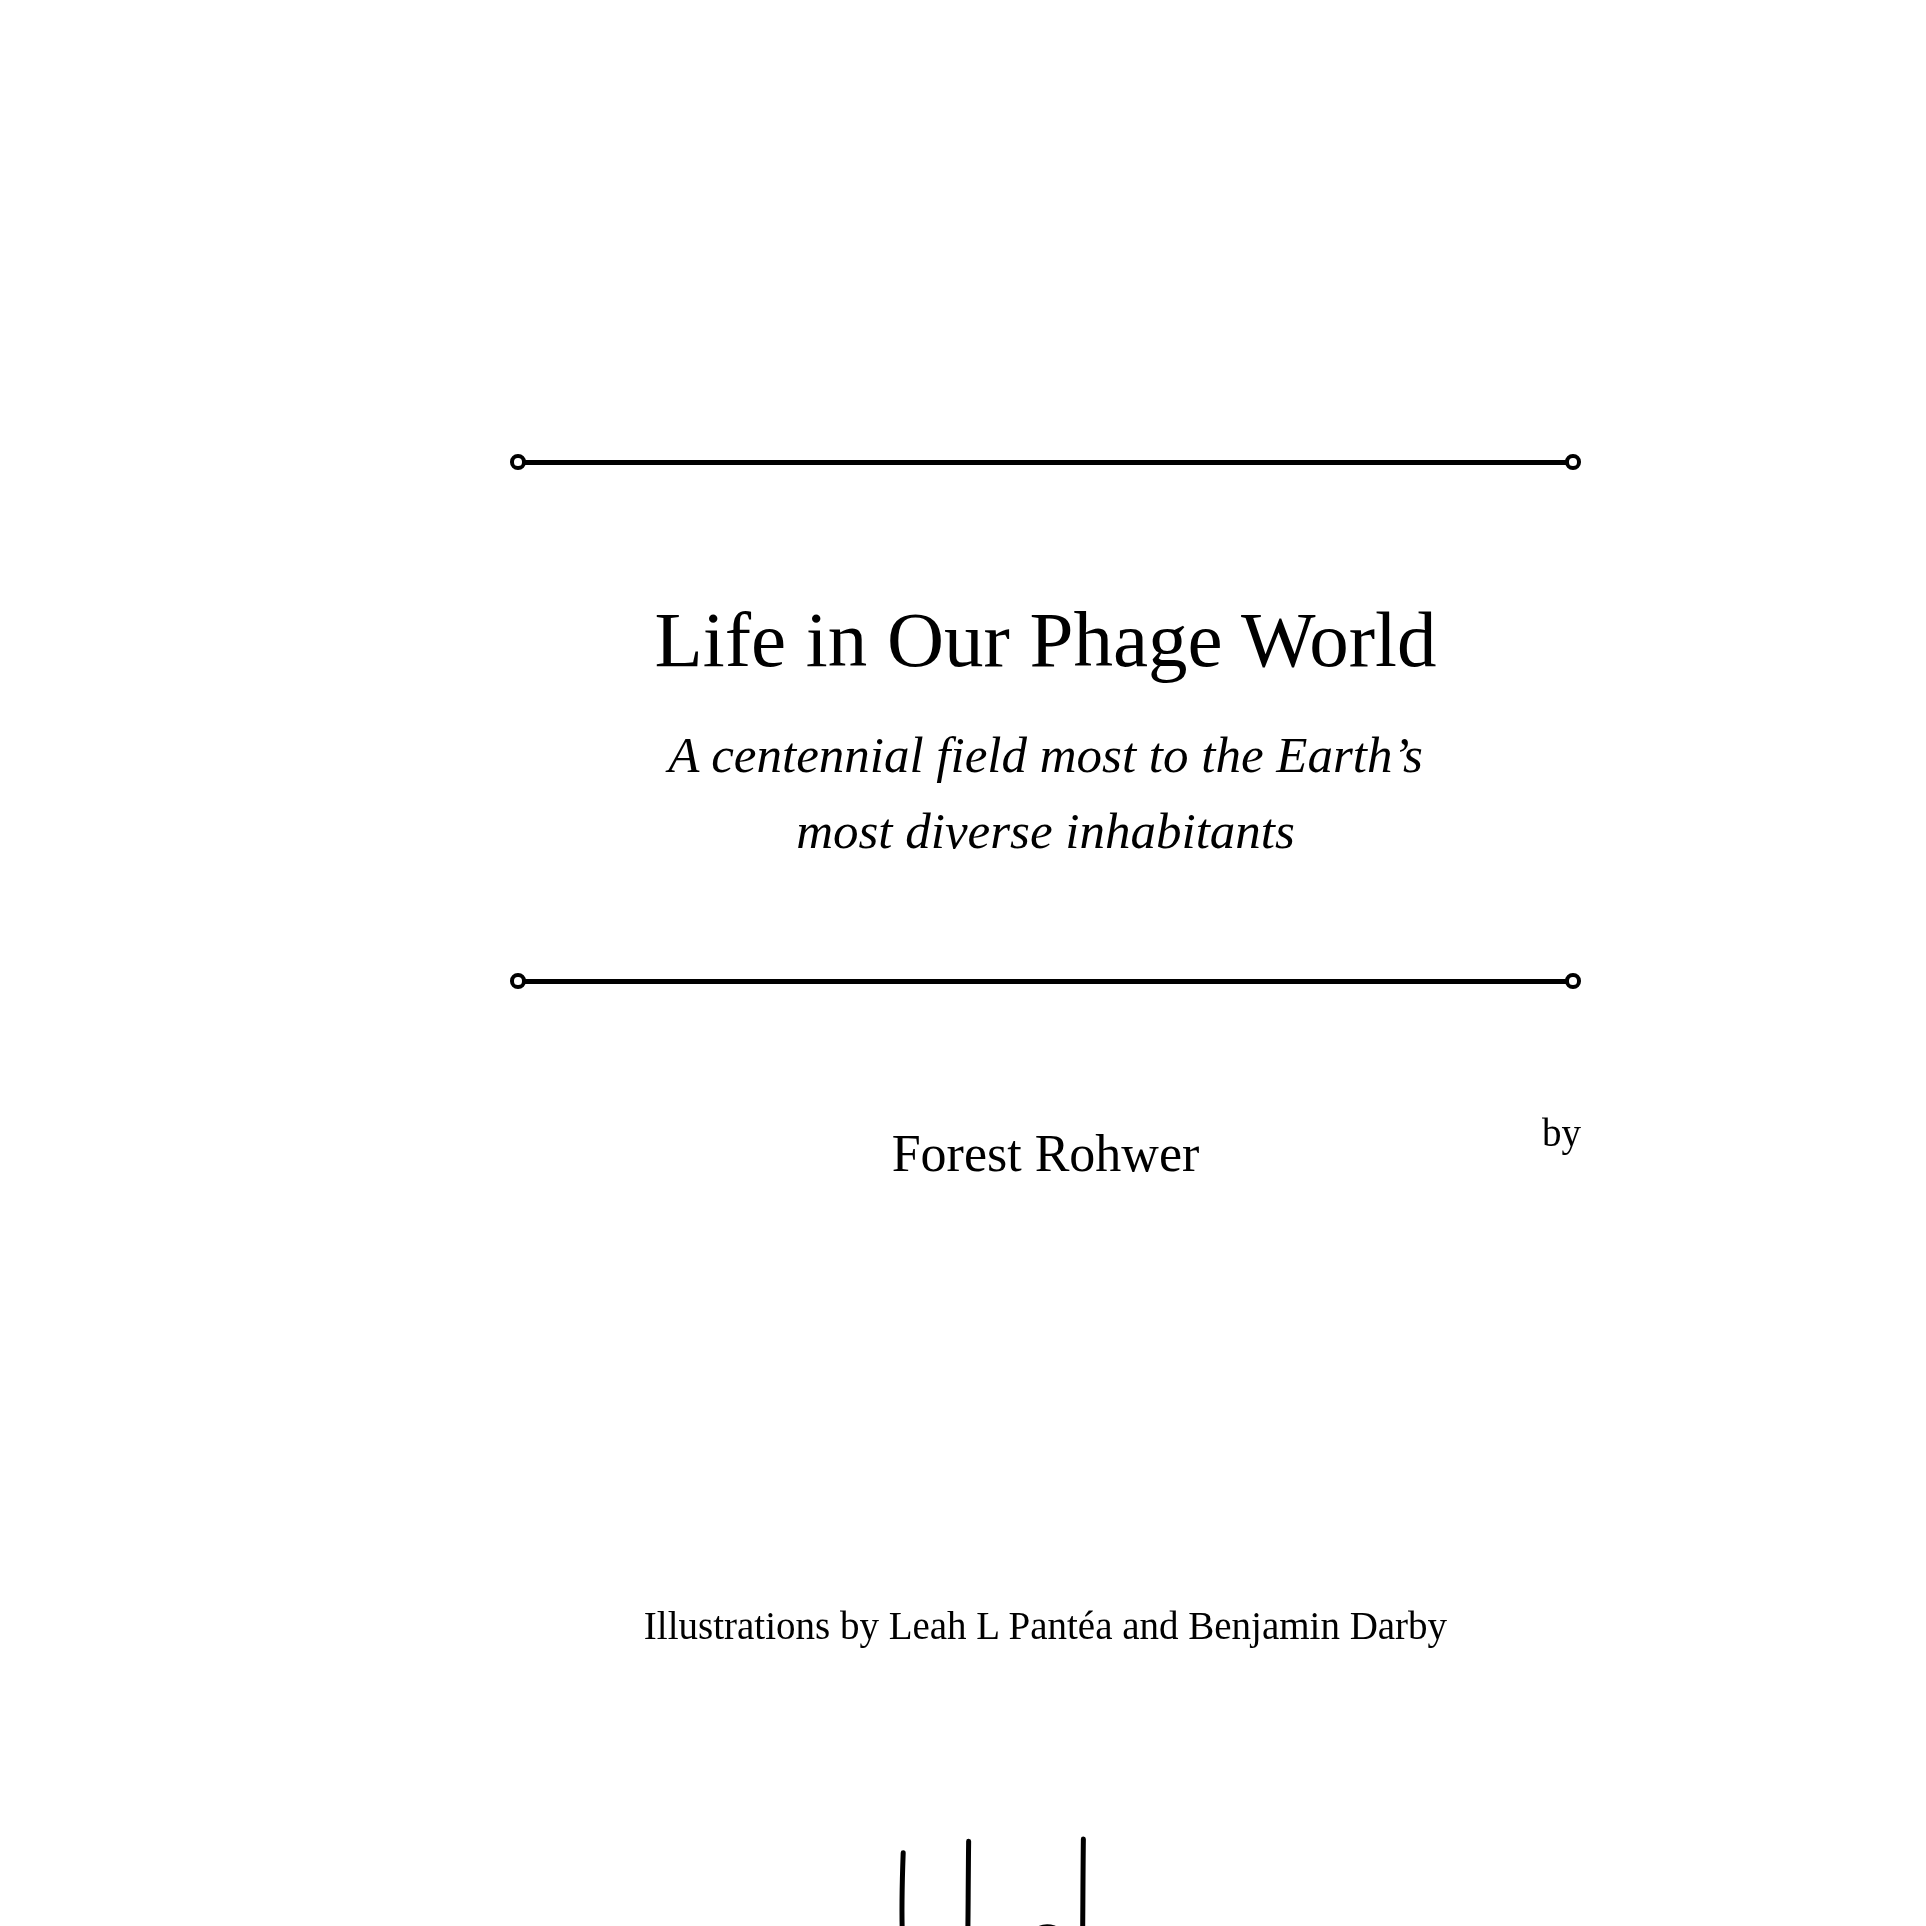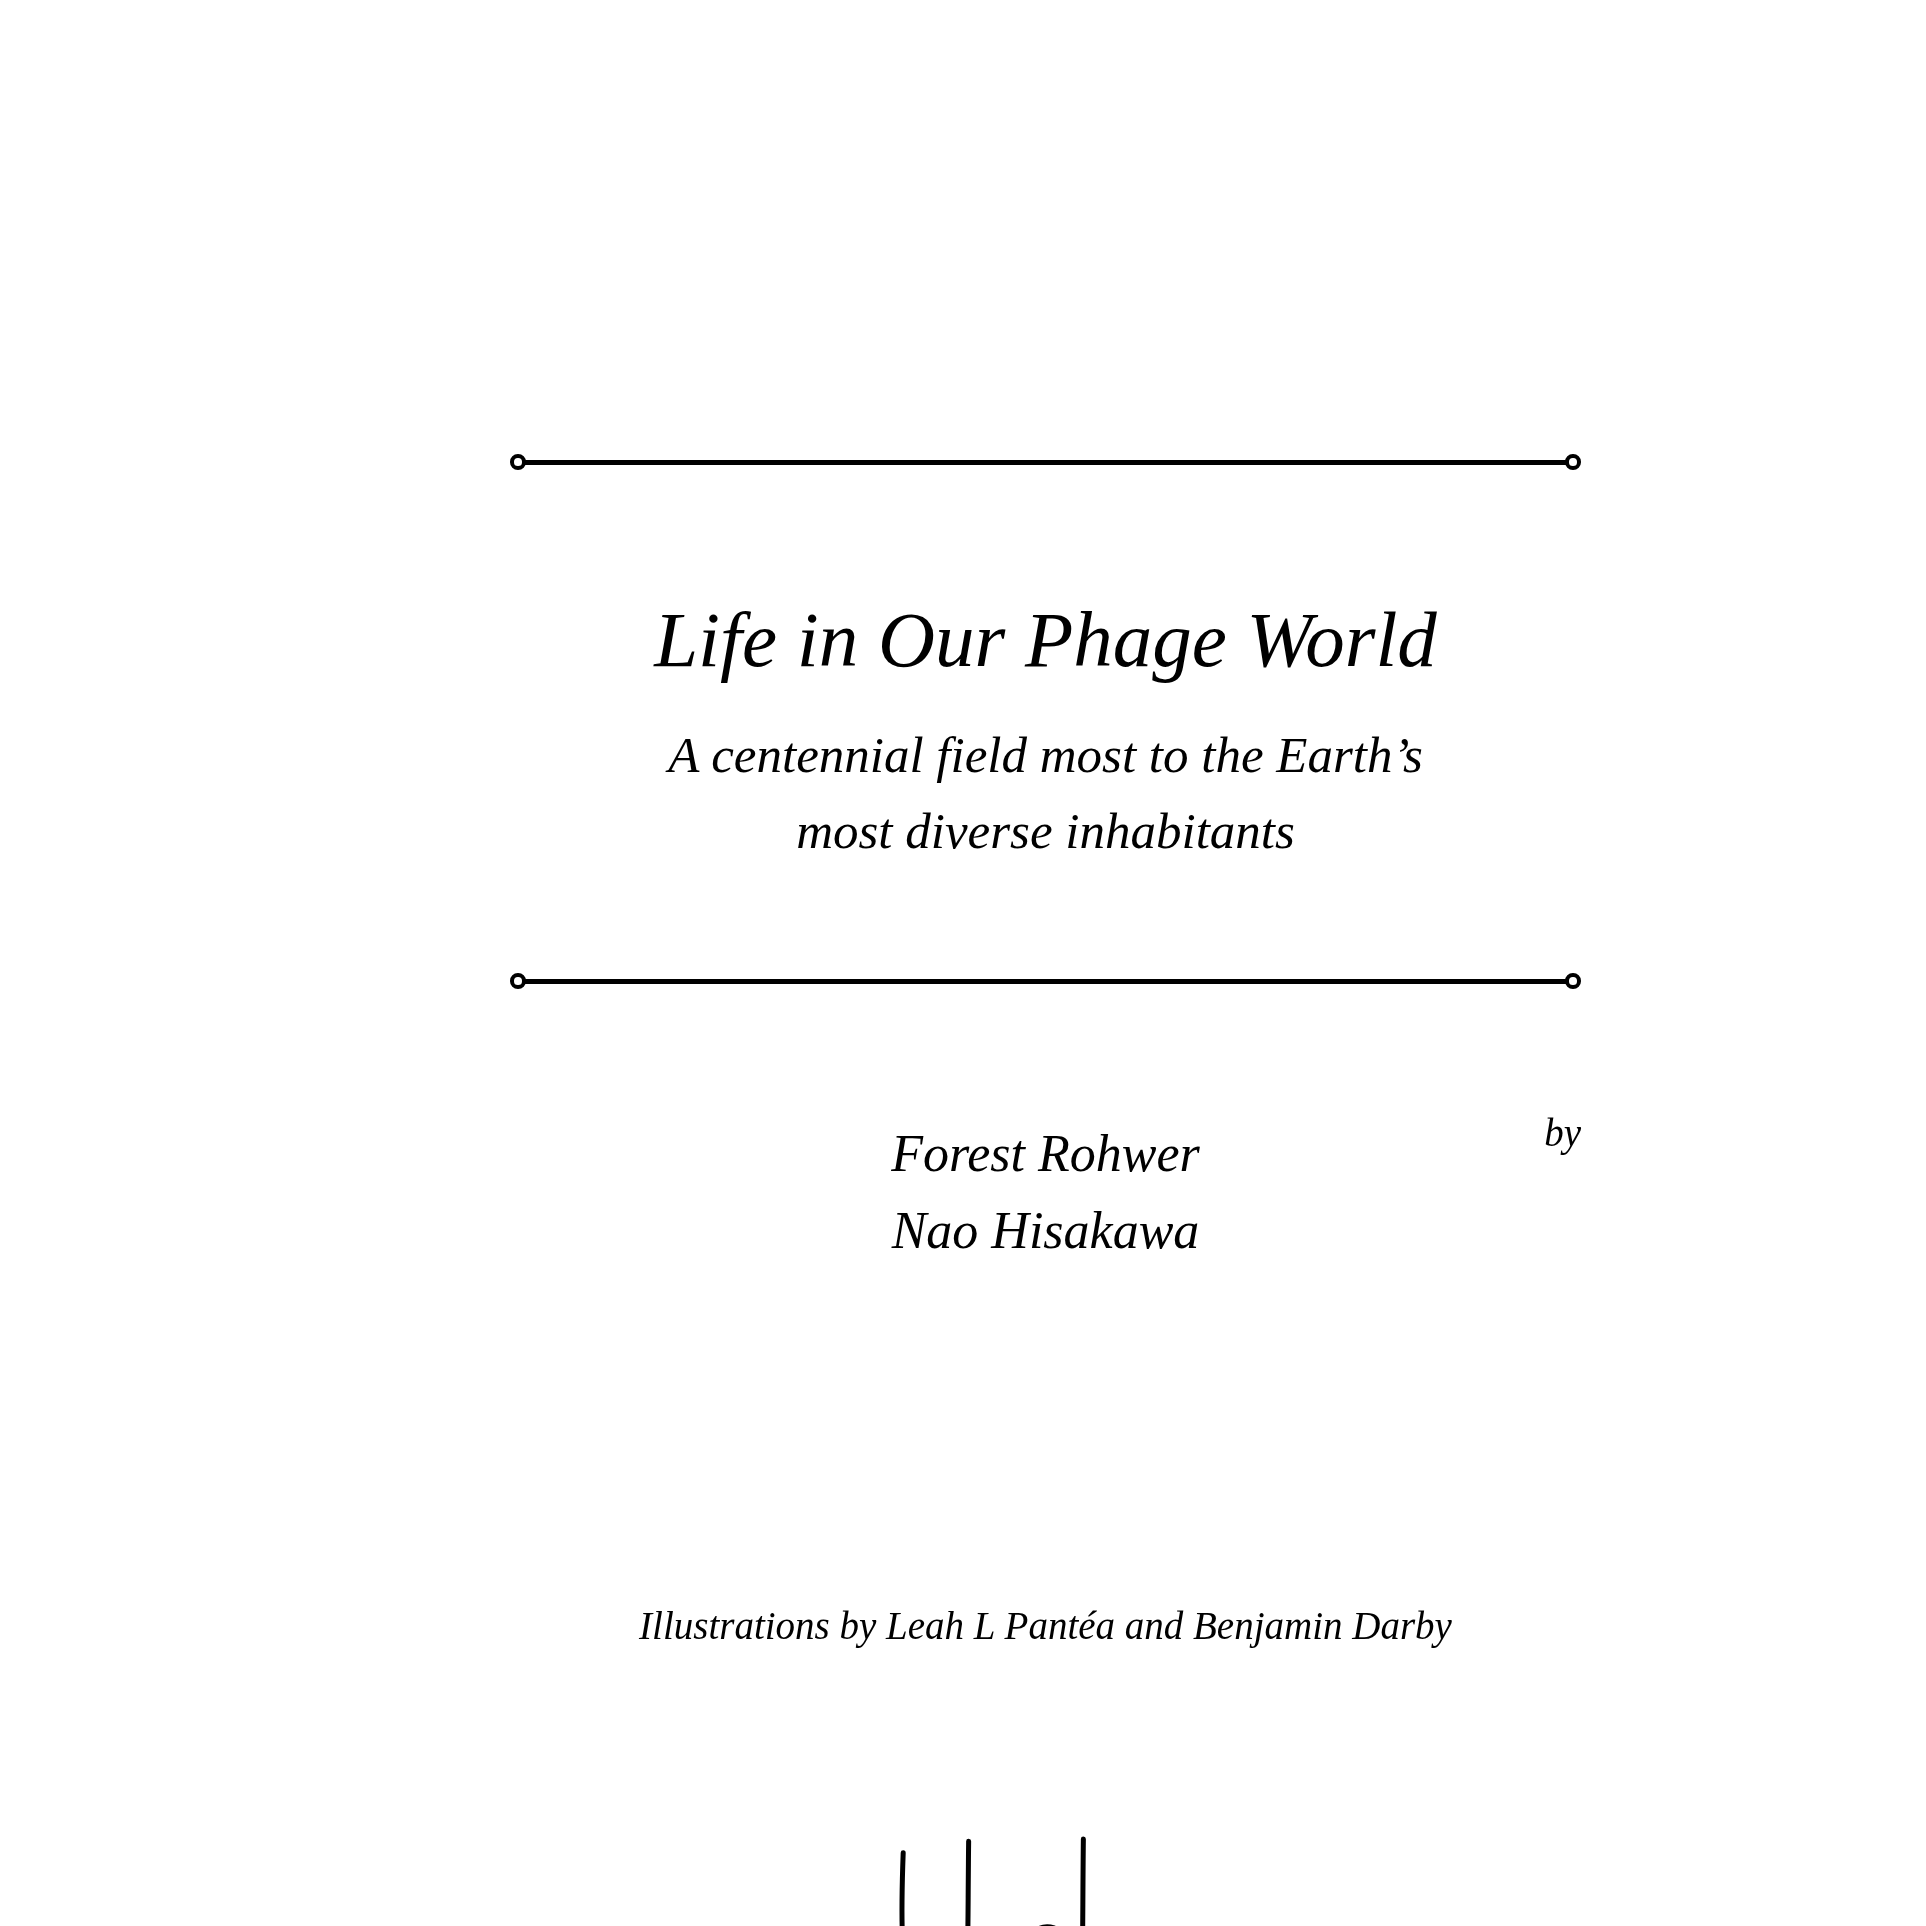--- a/index.html
+++ b/index.html
@@ -14,21 +14,20 @@
     font-family: "Liberation Serif", "DejaVu Serif", serif;
     color: #000000;
     overflow: hidden;
   }
   .content {
     position: absolute;
     left: 510px;
     width: 1071px;
     text-align: center;
     color: #000000;
-    font-style: italic;
   }
   
   .rule {
     position: absolute;
     left: 510px;
     width: 1071px;
     height: 17px;
   }
   .rule .bar {
     position: absolute;
@@ -110,21 +109,20 @@
 <div class="rule rule-bottom">
   <span class="endpoint left"></span>
   <span class="bar"></span>
   <span class="endpoint right"></span>
 </div>
 
 <div class="content byline-label">by</div>
 
 <div class="content authors">
   <div>Forest Rohwer</div>
-  <div>Nao Hisakawa</div>
 </div>
 
 <div class="content illustrations">Illustrations by Leah L Pantéa and Benjamin Darby</div>
 
 <svg class="logo" viewBox="0 0 1000 700" fill="none" stroke="#000000" stroke-width="13" stroke-linecap="round" stroke-linejoin="round">
   <title>wholon</title>
 
   <path d="M 94 108 C 88 270 90 395 106 438 C 114 460 132 460 142 442 C 152 424 158 398 164 364 C 170 392 178 416 186 434 C 196 456 216 454 226 432 C 236 410 240 372 238 330"></path>
 
   <path d="M 264 78 C 262 250 263 390 258 470 C 255 515 248 546 236 570"></path>

